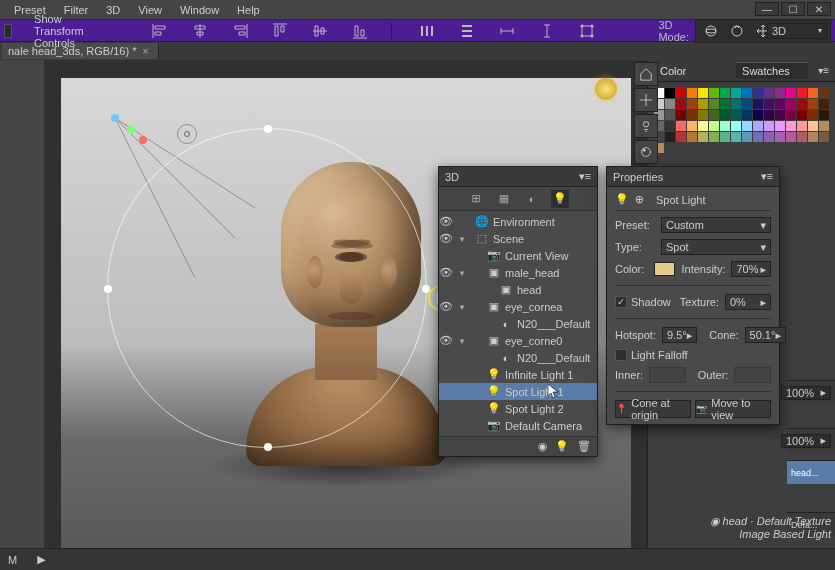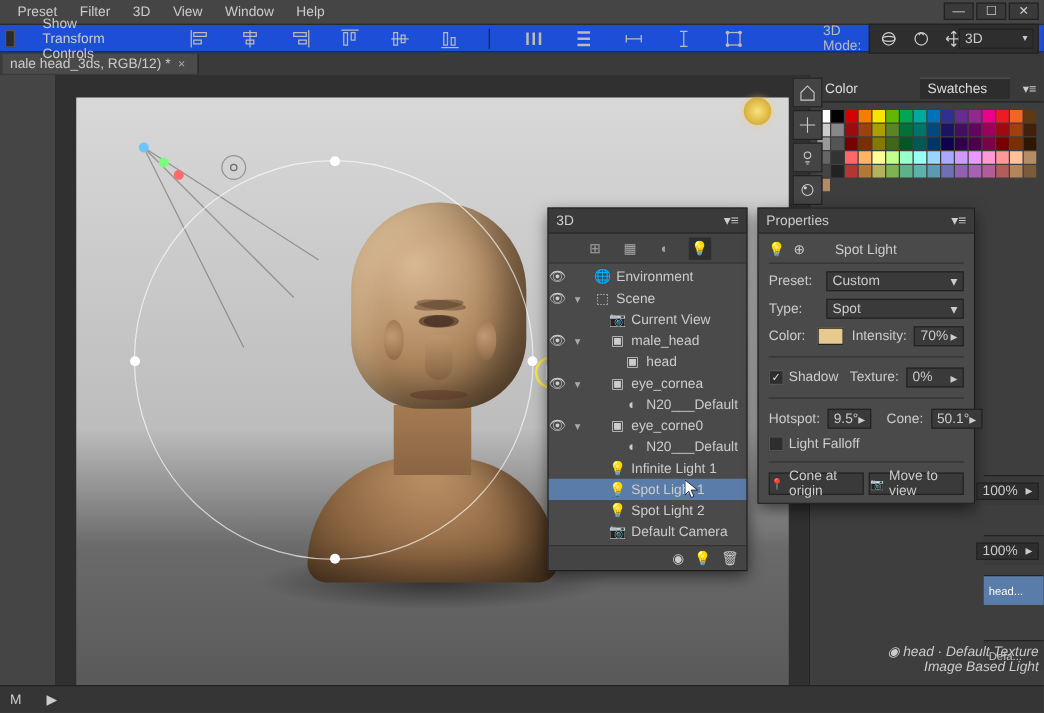--- a/index.html
+++ b/index.html
@@ -1,21 +1,21 @@
 <!DOCTYPE html>
 <html><head>
 <meta charset="utf-8">
 <style>
 * { margin:0; padding:0; box-sizing:border-box; font-family:Tahoma,Arial,sans-serif; font-size:11px; color:#ccc; user-select:none; }
 body { width:835px; height:570px; background:#454545; overflow:hidden; position:relative; }
 .menubar { height:20px; background:#454545; display:flex; padding:0 6px; gap:2px; align-items:center; border-bottom:1px solid #2a2a2a; position:relative; }
 .menubar .item { padding:2px 8px; cursor:default; }
 .winctrl { position:absolute; right:4px; top:2px; display:flex; gap:2px; }
 .winbtn { width:24px; height:14px; background:#3a3a3a; border:1px solid #222; display:flex; align-items:center; justify-content:center; font-size:10px; color:#ccc; }
-.optbar { height:22px; background:#1d4ed8; border-bottom:1px solid #222; display:flex; align-items:center; padding:0 4px; gap:22px; position:relative; }
+.optbar { height:22px; background:#4c1d95; border-bottom:1px solid #222; display:flex; align-items:center; padding:0 4px; gap:22px; position:relative; }
 .check { width:14px; height:14px; background:#2a2a2a; border:1px solid #555; display:inline-block; }
 .iconbtn { width:22px; height:18px; display:flex; align-items:center; justify-content:center; border:1px solid transparent; }
 .iconbtn svg { width:16px; height:16px; }
 .modegrp { margin-left:40px; display:flex; align-items:center; gap:6px; }
 .modelbl { color:#bbb; }
 .modeicons { display:flex; gap:4px; background:#2e2e2e; padding:2px 4px; border:1px solid #222; }
 .modesel { position:absolute; right:8px; width:60px; height:16px; background:#2e2e2e; border:1px solid #222; padding:0 4px; display:flex; align-items:center; justify-content:space-between; }
 .tab { height:18px; background:#3a3a3a; display:flex; align-items:center; padding:0 2px; }
 .tabitem { padding:2px 10px 2px 6px; background:#4a4a4a; border-right:1px solid #222; display:flex; align-items:center; gap:6px; font-size:10px; color:#ddd; }
 .tabx { font-size:10px; color:#aaa; cursor:pointer; }
@@ -207,21 +207,21 @@
     </div>
   </div>
   <div class="modesel">
       <span>3D</span>
       <span style="font-size:8px">▾</span>
     </div>
 </div>
 
 <div class="tab">
   <div class="tabitem">
-    <span>nale head_3ds, RGB/12) *</span>
+    <span>nale head_3ds, RGB/16) *</span>
     <span class="tabx">×</span>
   </div>
 </div>
 
 <div class="mainrow">
   <div class="canvas">
     <div class="viewport">
       <div class="sunicon">
           <span class="sundot"></span>
         </div>
@@ -506,21 +506,21 @@
 
 <div class="panel" id="pprop">
   <div class="title">
     <span>Properties</span>
       <span>▾≡</span>
   </div>
   <div class="body propbody">
     <div class="propheadicon">
       <span>💡</span>
       <span>⊕</span>
-      <span style="margin-left:18px">Spot Light</span>
+      <span style="margin-left:6px">Spot Light</span>
     </div>
     <div class="proprow">
       <span class="pl">Preset:</span>
       <div class="pv">
           <span>Custom</span>
           <span>▾</span>
         </div>
     </div>
     <div class="proprow">
       <span class="pl">Type:</span>
@@ -560,20 +560,30 @@
       <span style="margin-left:6px">Cone:</span>
       <div class="num">
           <span>50.1°</span>
           <span>▸</span>
         </div>
     </div>
     <div class="checkrow">
       <div class="checkbx"></div>
       <span>Light Falloff</span>
     </div>
+    <div class="proprow dimtxt">
+      <span>Inner:</span>
+      <div class="num" style="opacity:0.4">
+          <span></span>
+        </div>
+      <span style="margin-left:6px">Outer:</span>
+      <div class="num" style="opacity:0.4">
+          <span></span>
+        </div>
+    </div>
     <div class="divline"></div>
     <div class="btnrow">
       <div class="abtn">📍<span>Cone at origin</span></div>
       <div class="abtn">📷<span>Move to view</span></div>
     </div>
   </div>
 </div>
 
 <div class="sidefrags">
   <div class="frag" style="position:relative">

